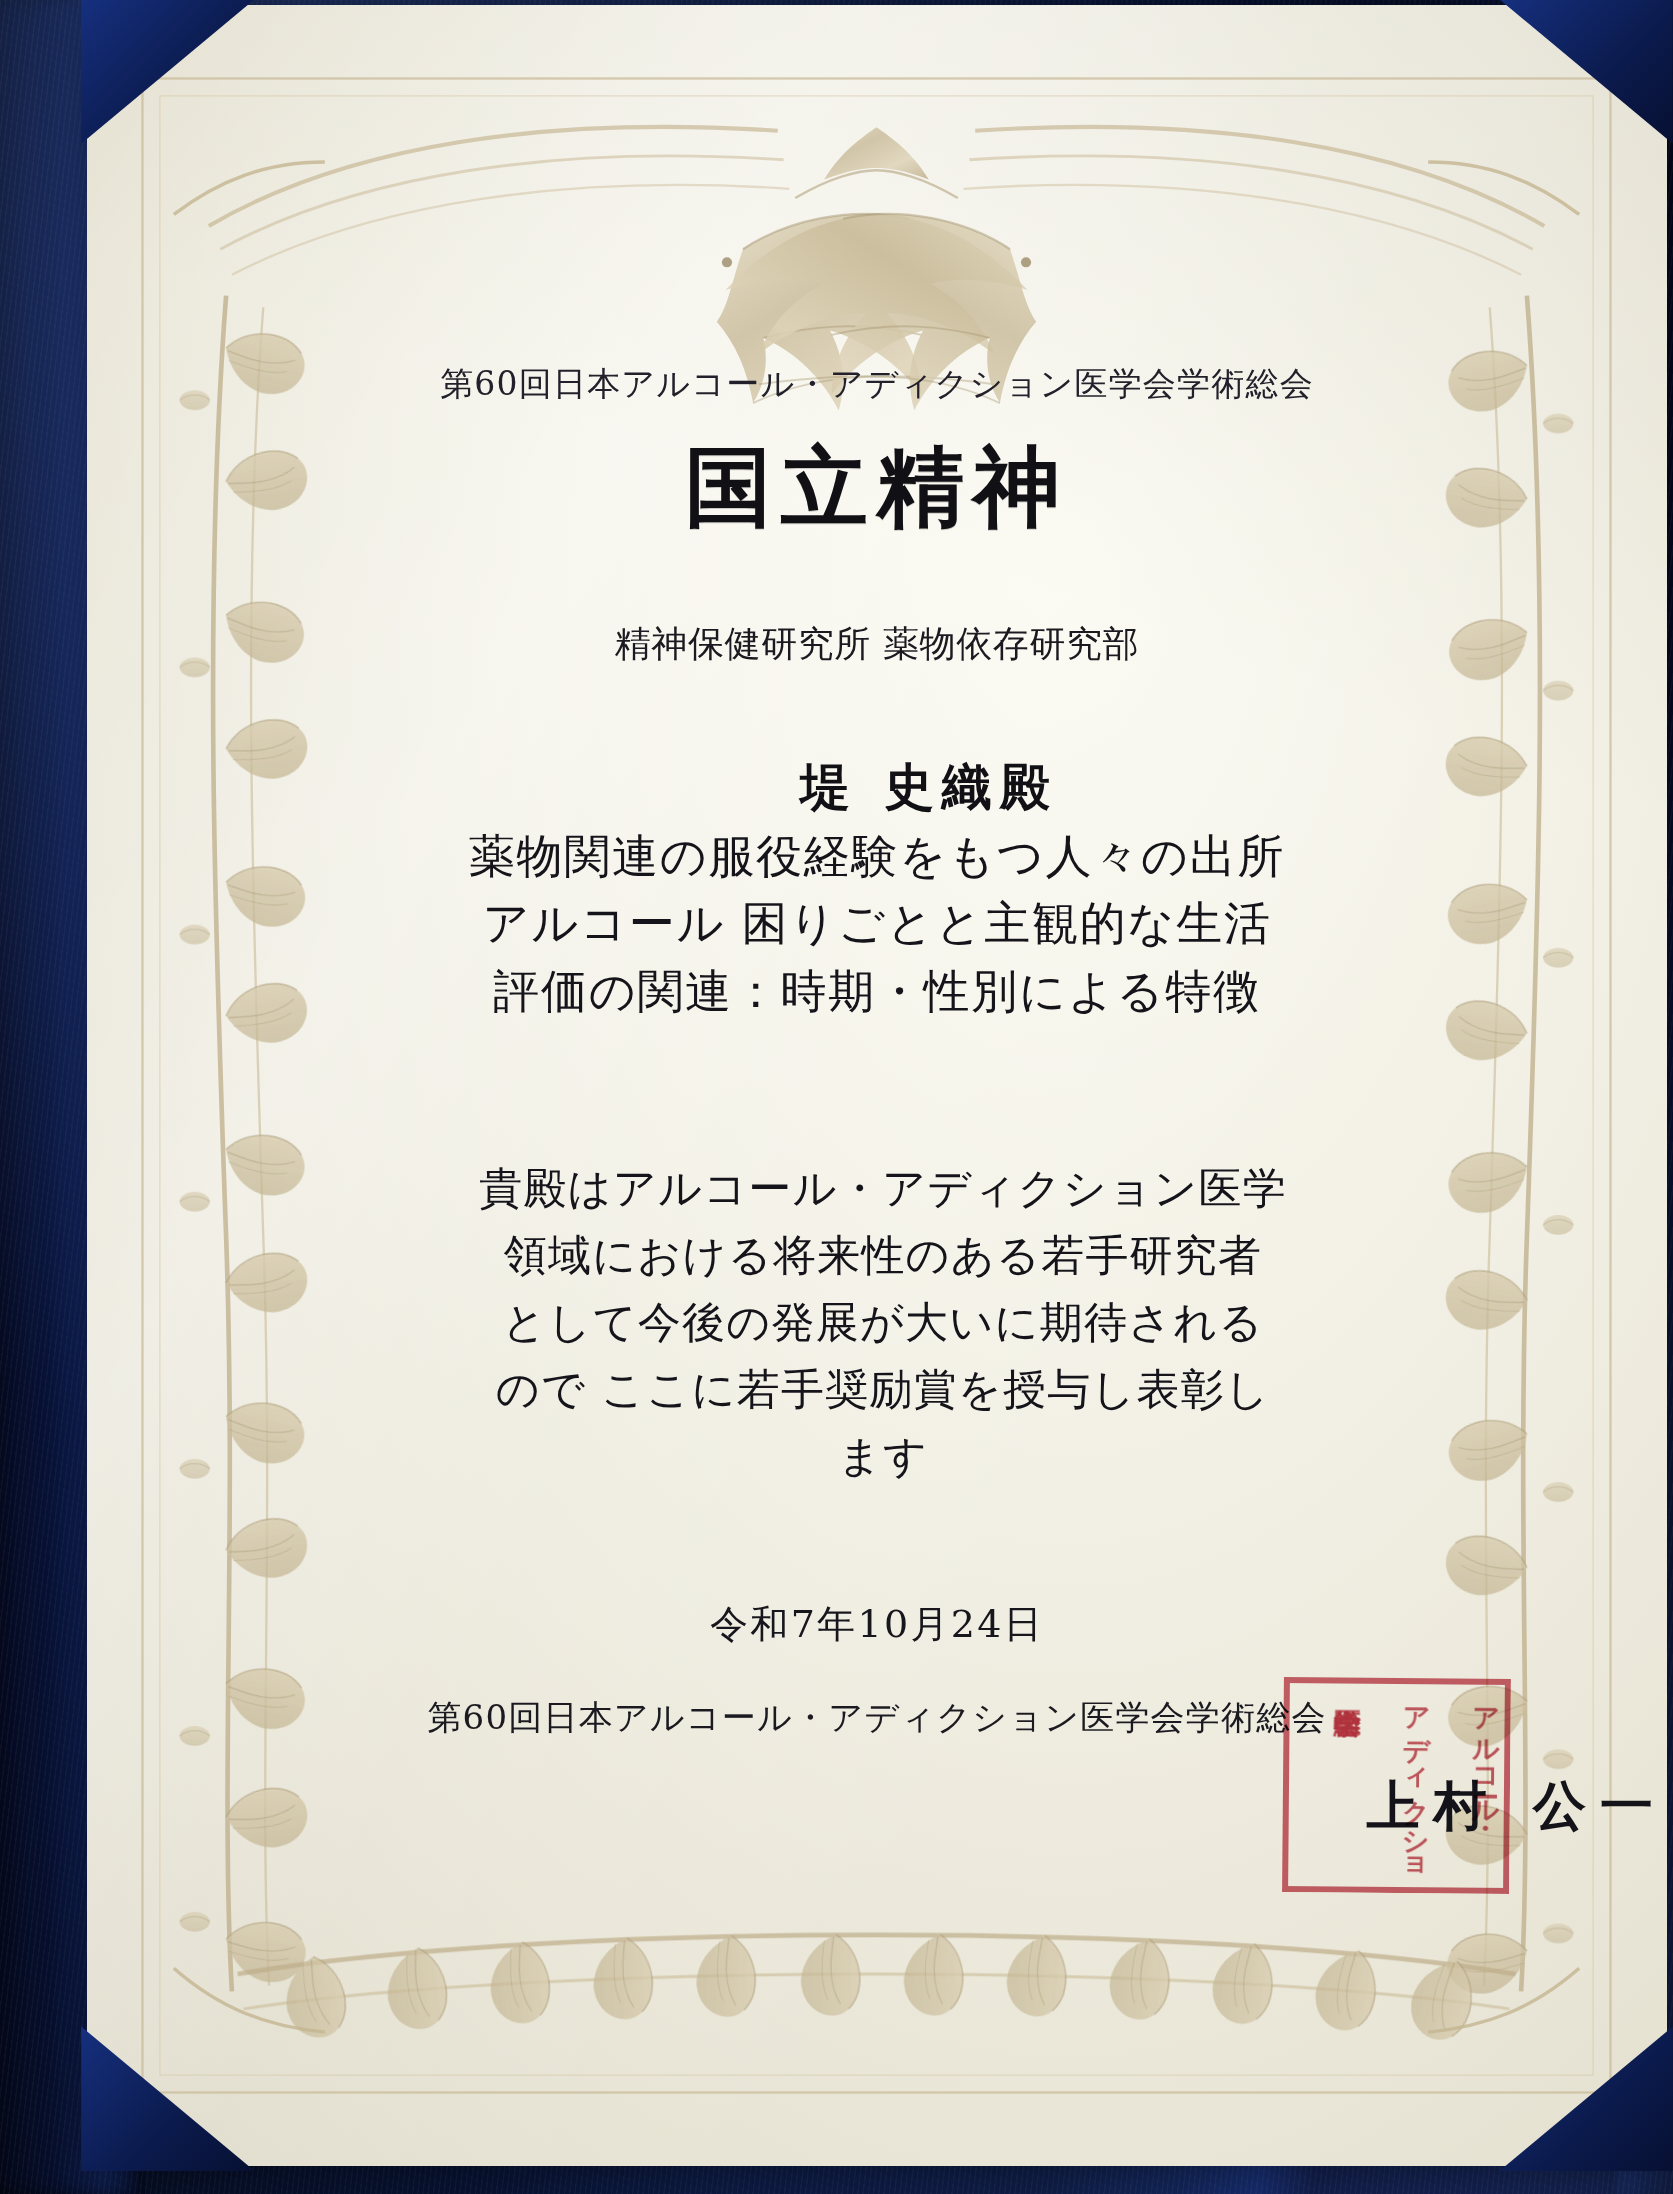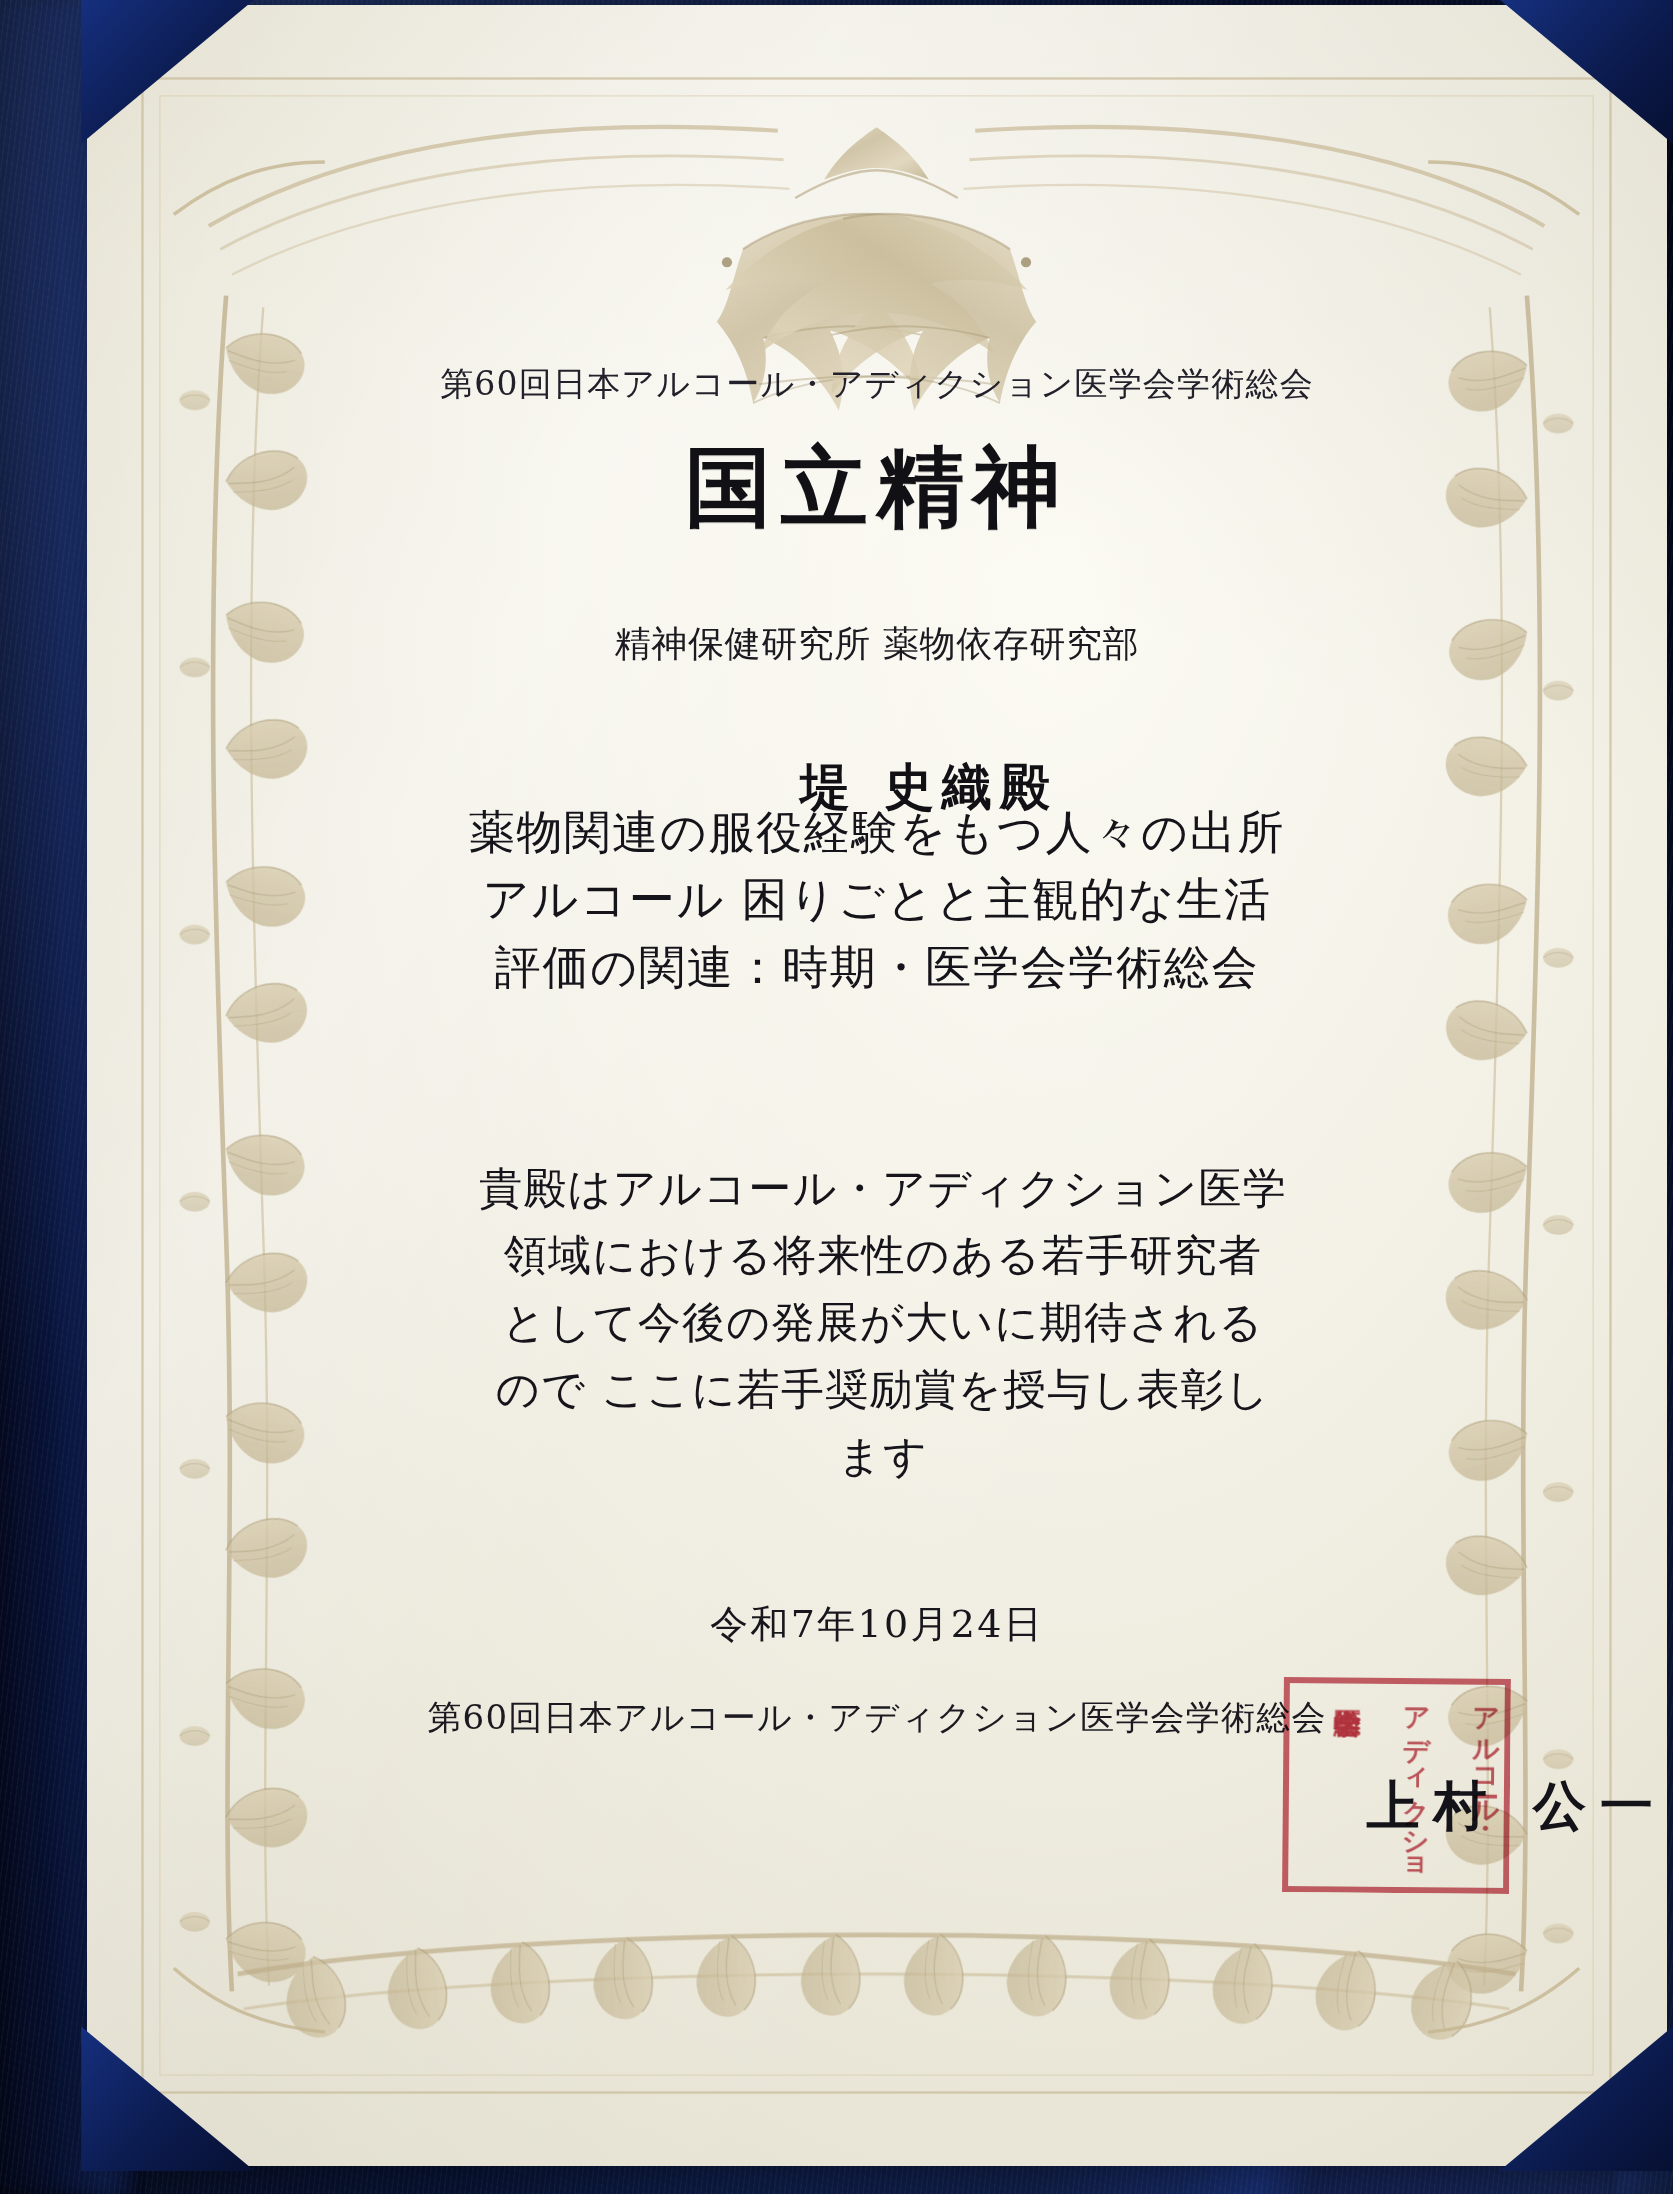--- a/index.html
+++ b/index.html
@@ -142,21 +142,21 @@
     position: absolute;
     top: 749px; left: 0; width: 100%;
     font-size: 50px;
     font-weight: 700;
     letter-spacing: 8.1px;
     padding-left: 52px;
     color: #111015;
   }
   .paper-title {
     position: absolute;
-    top: 794px; left: 0; width: 100%;
+    top: 818px; left: 0; width: 100%;
     font-size: 46px;
     line-height: 1.47;
     letter-spacing: 1.7px;
     color: #15141a;
   }
   .body-text {
     position: absolute;
     top: 1150px; left: 0; width: 100%;
     font-size: 43px;
     line-height: 1.56;
@@ -486,21 +486,21 @@
 
     <div class="affil">
       <div>精神保健研究所 薬物依存研究部</div>
     </div>
 
     <div class="recipient">堤 史織殿</div>
 
     <div class="paper-title">
       <div class="ln">薬物関連の服役経験をもつ人々の出所</div>
       <div class="ln">アルコール 困りごとと主観的な生活</div>
-      <div class="ln">評価の関連：時期・医学会学術総会</div>
+      <div class="ln">評価の関連：時期・性別による特徴</div>
     </div>
 
     <div class="body-text">
       <div class="ln">貴殿はアルコール・アディクション医学</div>
       <div class="ln">領域における将来性のある若手研究者</div>
       <div class="ln">として今後の発展が大いに期待される</div>
       <div class="ln">ので ここに若手奨励賞を授与し表彰し</div>
       <div class="ln">ます</div>
     </div>
 

